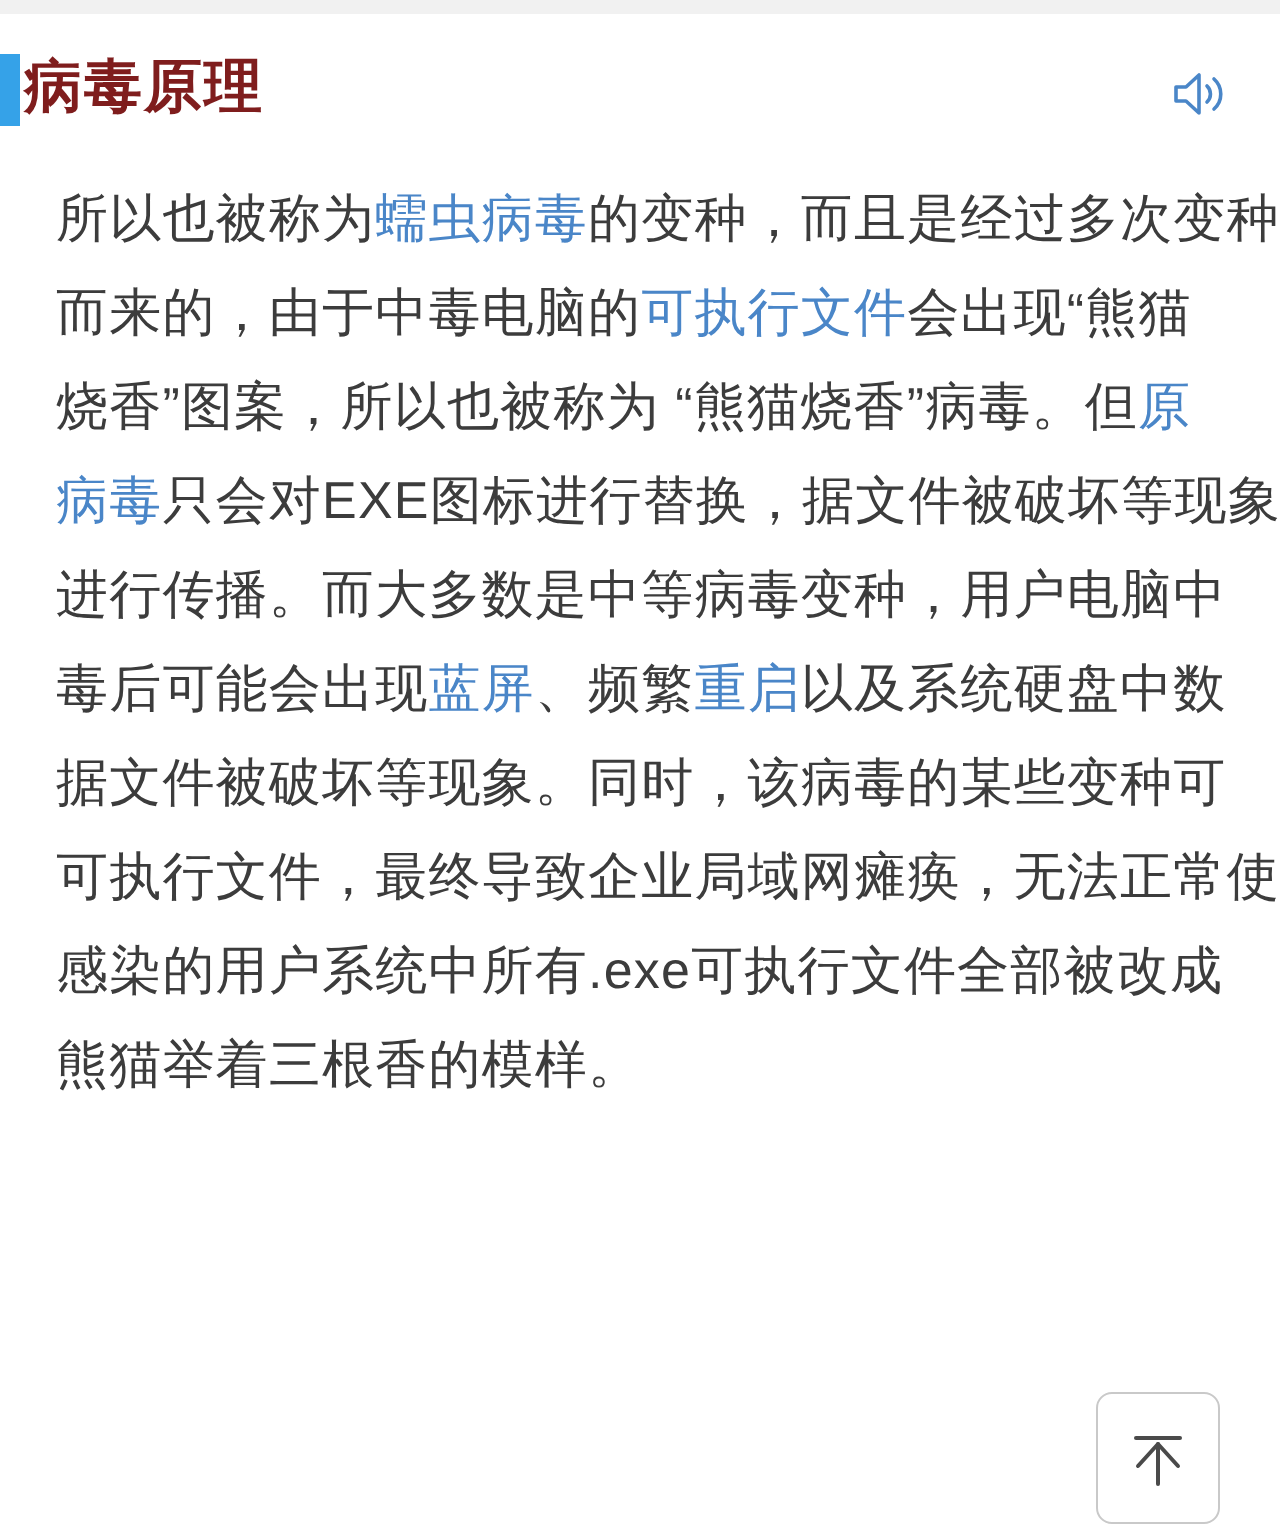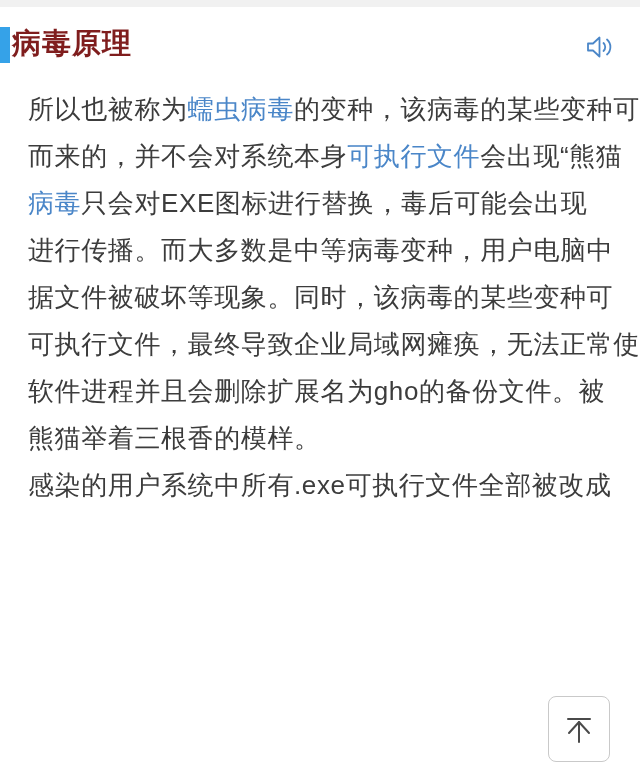--- a/index.html
+++ b/index.html
@@ -58,29 +58,30 @@
         <polygon points="2,9.5 7,9.5 13.5,3.5 13.5,22.5 7,16.5 2,16.5"></polygon>
         <path d="M17.5,9 A5.5,5.5 0 0 1 17.5,17"></path>
         <path d="M21,5.5 A10,10 0 0 1 21,20.5"></path>
       </svg>
     </span>
   </div>
 </div>
 
 <div class="article">
   <div>
-      <div class="line"><span>所以也被称为</span><span class="lnk">蠕虫病毒</span><span>的变种，该病毒的某些变种可</span></div>
-      <div class="line"><span>而来的，并不会对系统本身</span><span class="lnk">可执行文件</span><span>会出现“熊猫</span></div>
-      <div class="line"><span class="lnk">病毒</span><span>只会对EXE图标进行替换，毒后可能会出现</span></div>
+      <div class="line"><span>所以也被称为</span><span class="lnk">蠕虫病毒</span><span>的变种，而且是经过多次变种</span></div>
+      <div class="line"><span>而来的，由于中毒电脑的</span><span class="lnk">可执行文件</span><span>会出现“熊猫</span></div>
+      <div class="line"><span>烧香”图案，所以也被称为 “熊猫烧香”病毒。但</span><span class="lnk">原</span></div>
+      <div class="line"><span class="lnk">病毒</span><span>只会对EXE图标进行替换，据文件被破坏等现象</span></div>
       <div class="line"><span>进行传播。而大多数是中等病毒变种，用户电脑中</span></div>
+      <div class="line"><span>毒后可能会出现</span><span class="lnk">蓝屏</span><span>、频繁</span><span class="lnk">重启</span><span>以及系统硬盘中数</span></div>
       <div class="line"><span>据文件被破坏等现象。同时，该病毒的某些变种可</span></div>
       <div class="line"><span>可执行文件，最终导致企业局域网瘫痪，无法正常使</span></div>
-      <div class="line"><span>软件进程并且会删除扩展名为gho的备份文件。被</span></div>
+      <div class="line"><span>感染的用户系统中所有.exe可执行文件全部被改成</span></div>
       <div class="line"><span>熊猫举着三根香的模样。</span></div>
-      <div class="line"><span>感染的用户系统中所有.exe可执行文件全部被改成</span></div>
     </div>
 </div>
 
 <div class="back-top">
   <span>
     <svg width="38" height="36" viewBox="0 0 38 36" fill="none" stroke="#4a4a4a" stroke-width="2" stroke-linecap="round" stroke-linejoin="round">
       <line x1="8" y1="8" x2="30" y2="8"></line>
       <line x1="19" y1="11" x2="19" y2="31"></line>
       <polyline points="9,22 19,11 29,22"></polyline>
     </svg>

